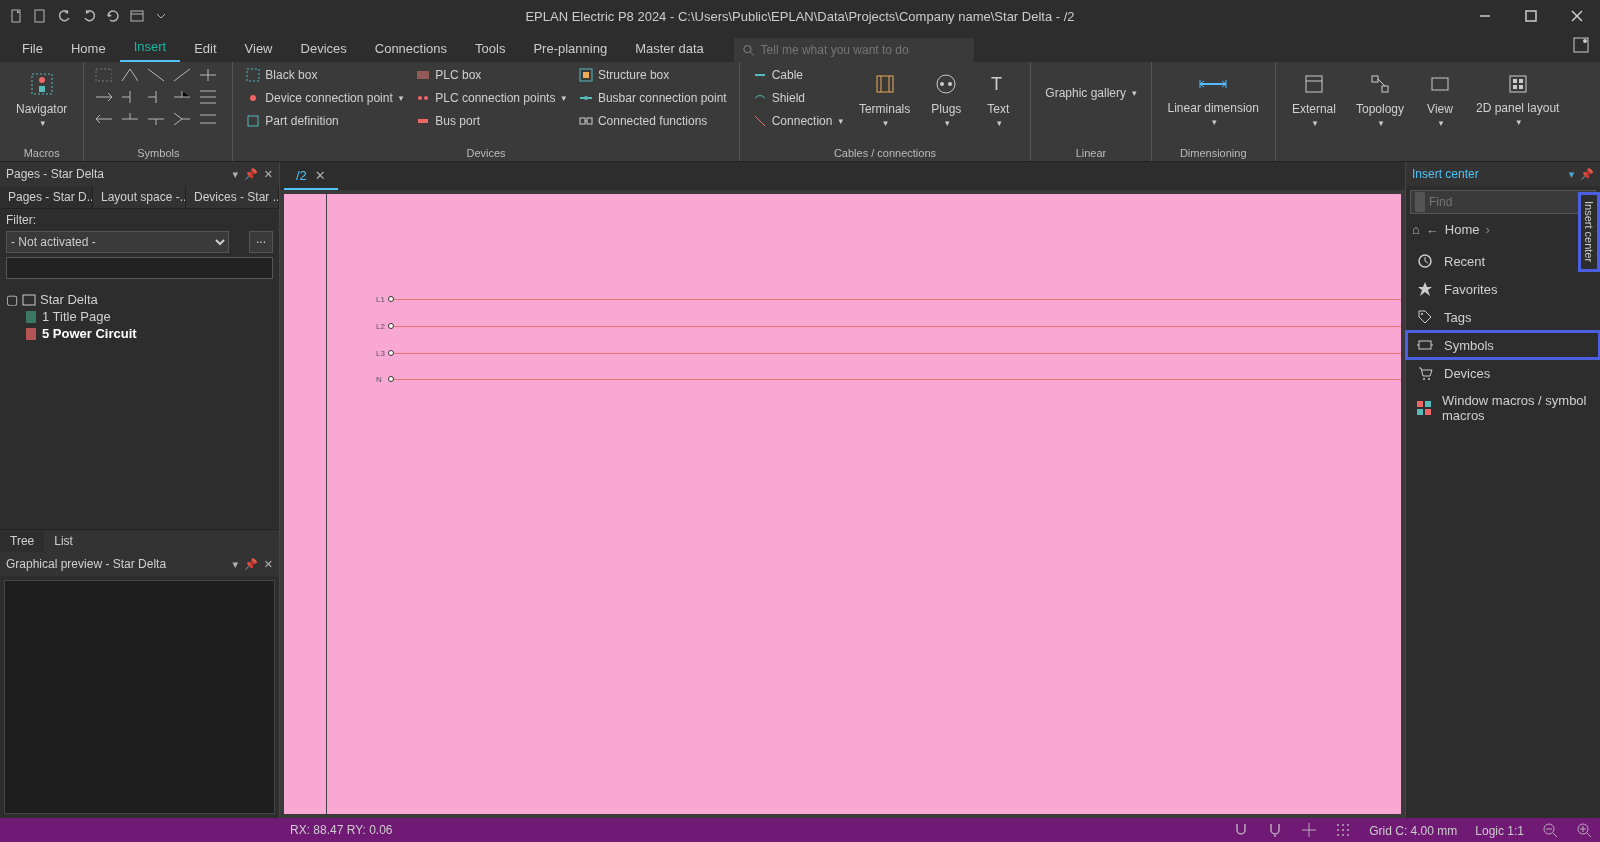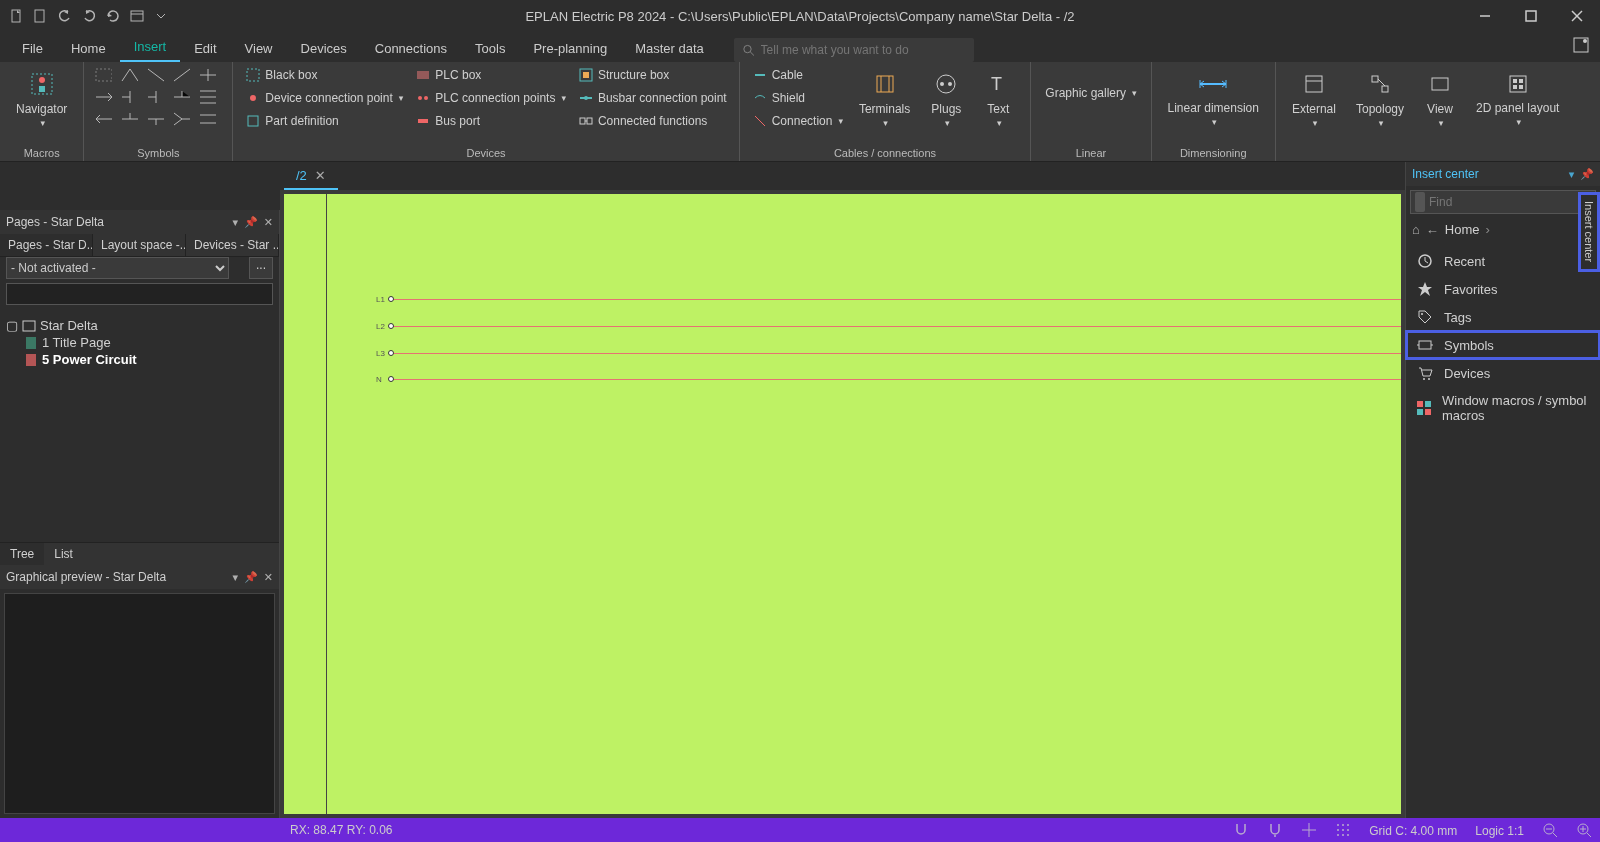--- a/index.html
+++ b/index.html
@@ -28,21 +28,21 @@
 .ribbon-grp-label { text-align:center; font-size:11px; color:#bbb; padding-top:2px; }
 .big-btn { display:flex; flex-direction:column; align-items:center; gap:2px; padding:2px 6px; cursor:pointer; font-size:12px; }
 .big-btn .ico { width:32px; height:32px; display:flex; align-items:center; justify-content:center; }
 .small-row { display:flex; align-items:center; gap:4px; cursor:pointer; padding:1px 2px; font-size:12px; white-space:nowrap; }
 .small-row .ico { width:16px; height:16px; display:inline-flex; align-items:center; justify-content:center; }
 .stack { display:flex; flex-direction:column; gap:5px; }
 .chev { font-size:9px; color:#ccc; margin-left:2px; }
 
 
 .workspace { display:flex; height:calc(100% - 32px - 30px - 100px - 24px); }
-.left-col { width:280px; display:flex; flex-direction:column; background:#2d2d2d; border-right:1px solid #444;margin-top:48px; }
+.left-col { width:280px; display:flex; flex-direction:column; background:#2d2d2d; border-right:1px solid #444; }
 .panel-hdr { background:#333; height:24px; display:flex; align-items:center; padding:0 6px; font-size:12px; justify-content:space-between; }
 .panel-hdr-ctrls { display:flex; gap:6px; }
 .hdr-ctrl { cursor:pointer; font-size:11px; opacity:.8; }
 .sub-tabs { display:flex; background:#333; border-bottom:1px solid #222; }
 .sub-tab { padding:4px 8px; font-size:12px; cursor:pointer; border-right:1px solid #222; white-space:nowrap; overflow:hidden; }
 .sub-tab.active { background:#2d2d2d; }
 .filter-row { padding:4px 6px; font-size:12px; }
 .filter-sel { display:flex; padding:0 6px 4px 6px; gap:20px; }
 .filter-sel select { flex:1; background:#3a3a3a; border:1px solid #555; color:#ccc; height:22px; font-size:12px; }
 .filter-sel .dots { width:24px; background:#3a3a3a; border:1px solid #555; text-align:center; cursor:pointer; }
@@ -56,21 +56,21 @@
 .bot-tab { padding:4px 10px; font-size:12px; cursor:pointer; }
 .bot-tab.active { background:#2d2d2d; }
 .preview-body { flex:1; background:#1e1e1e; border:1px solid #444; margin:4px; }
 
 
 .center-col { flex:1; display:flex; flex-direction:column; background:#3a3a3a; }
 .doc-tabs { height:28px; display:flex; align-items:flex-end; background:#2d2d2d; padding-left:4px; }
 .doc-tab { padding:5px 12px; background:#2d2d2d; color:#4fc3f7; border-bottom:2px solid #4fc3f7; display:flex; align-items:center; gap:8px; cursor:pointer; font-size:13px; }
 .doc-tab .x { color:#aaa; font-size:13px; }
 .canvas-wrap { flex:1; background:#3a3a3a; padding:4px; }
-.canvas { width:100%; height:100%; background:#bef264; position:relative; }
+.canvas { width:100%; height:100%; background:#f9a8d4; position:relative; }
 .vline { position:absolute; left:42px; top:0; bottom:0; width:1px; background:#444; }
 .hwire { position:absolute; left:108px; right:0; height:1px; background:#e57373; }
 .node { position:absolute; width:6px; height:6px; border:1px solid #333; border-radius:50%; background:#fff; }
 .wlbl { position:absolute; font-size:8px; color:#555; }
 
 
 .right-col { width:195px; background:#2d2d2d; border-left:1px solid #444; display:flex; flex-direction:column; }
 .ic-hdr { height:24px; background:#333; display:flex; align-items:center; padding:0 6px; color:#4fc3f7; font-size:12px; justify-content:space-between; }
 .ic-search { margin:4px; display:flex; background:#3a3a3a; border:1px solid #555; height:24px; align-items:center; padding:0 4px; }
 .ic-search .sicon { width:20px; height:20px; background:#555; border-radius:2px; margin-right:4px; }
@@ -80,21 +80,21 @@
 .ic-list { flex:1; padding-top:6px; }
 .ic-item { display:flex; align-items:center; gap:10px; padding:6px 10px; cursor:pointer; font-size:13px; }
 .ic-item.hl { outline:3px solid #4b5fe3; outline-offset:-2px; }
 .ic-item .iico { width:18px; display:flex; justify-content:center; }
 
 
 .side-tab { position:absolute; right:0; top:192px; width:22px; height:80px; background:#2d2d2d; border:3px solid #4b5fe3; display:flex; align-items:center; justify-content:center; }
 .side-tab span { writing-mode:vertical-rl; font-size:11px; color:#ccc; }
 
 
-.status { position:absolute; bottom:0; left:0; right:0; height:24px; background:#6d28d9; display:flex; align-items:center; font-size:12px; color:#ccc; }
+.status { position:absolute; bottom:0; left:0; right:0; height:24px; background:#701a75; display:flex; align-items:center; font-size:12px; color:#ccc; }
 .status .coords { position:absolute; left:290px; }
 .status .right { position:absolute; right:8px; display:flex; gap:18px; align-items:flex-end; }
 .status .micon { width:16px; height:16px; opacity:.8; cursor:pointer; }
 
 svg { display:block; }
 </style>
 </head>
 <body>
 
 <div class="titlebar">
@@ -531,20 +531,21 @@
         <span class="hdr-ctrl">▾</span>
         <span class="hdr-ctrl">📌</span>
         <span class="hdr-ctrl">✕</span>
       </div>
     </div>
     <div class="sub-tabs">
       <div class="sub-tab active">Pages - Star D...</div>
       <div class="sub-tab">Layout space -...</div>
       <div class="sub-tab">Devices - Star ...</div>
     </div>
+    <div class="filter-row">Filter:</div>
     <div class="filter-sel">
       <select><option>- Not activated -</option></select>
       <div class="dots">...</div>
     </div>
     <input class="value-in" style="">
     <div class="tree">
       <div class="tree-node">
           <span class="tw">▢</span>
           <svg width="14" height="14">
             <rect x="1" y="2" width="12" height="10" fill="none" stroke="#ccc"></rect>

